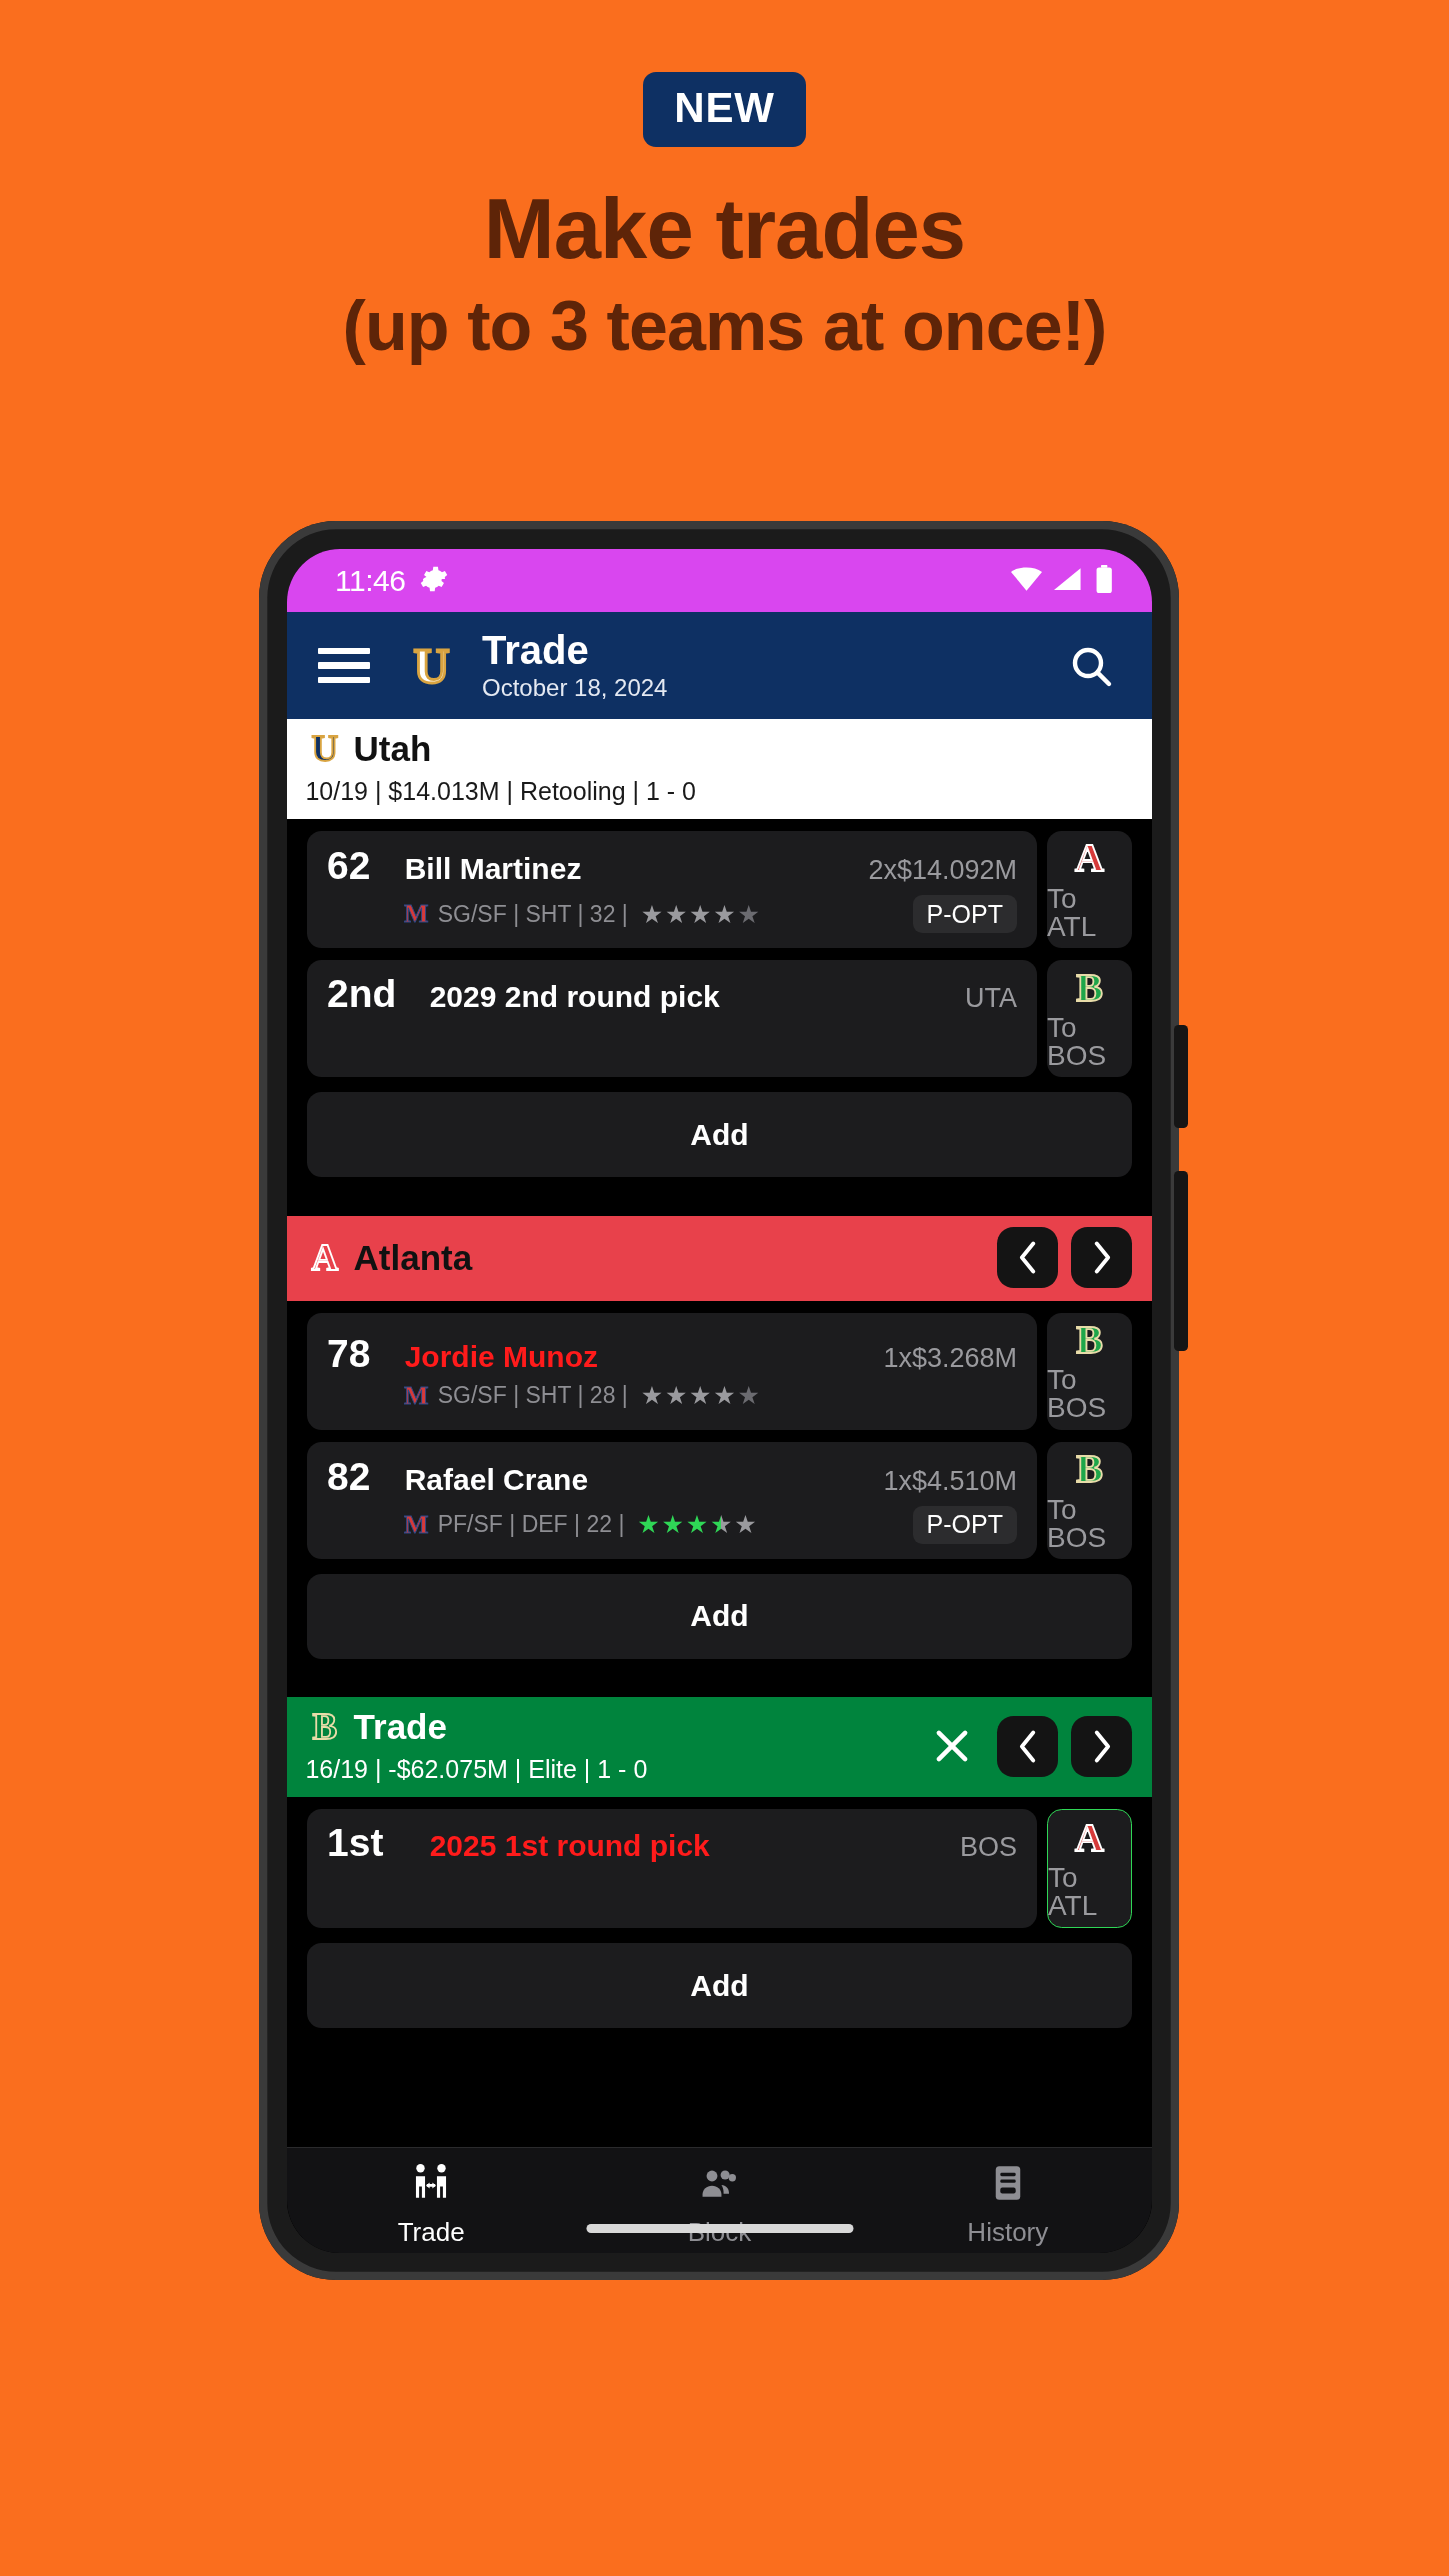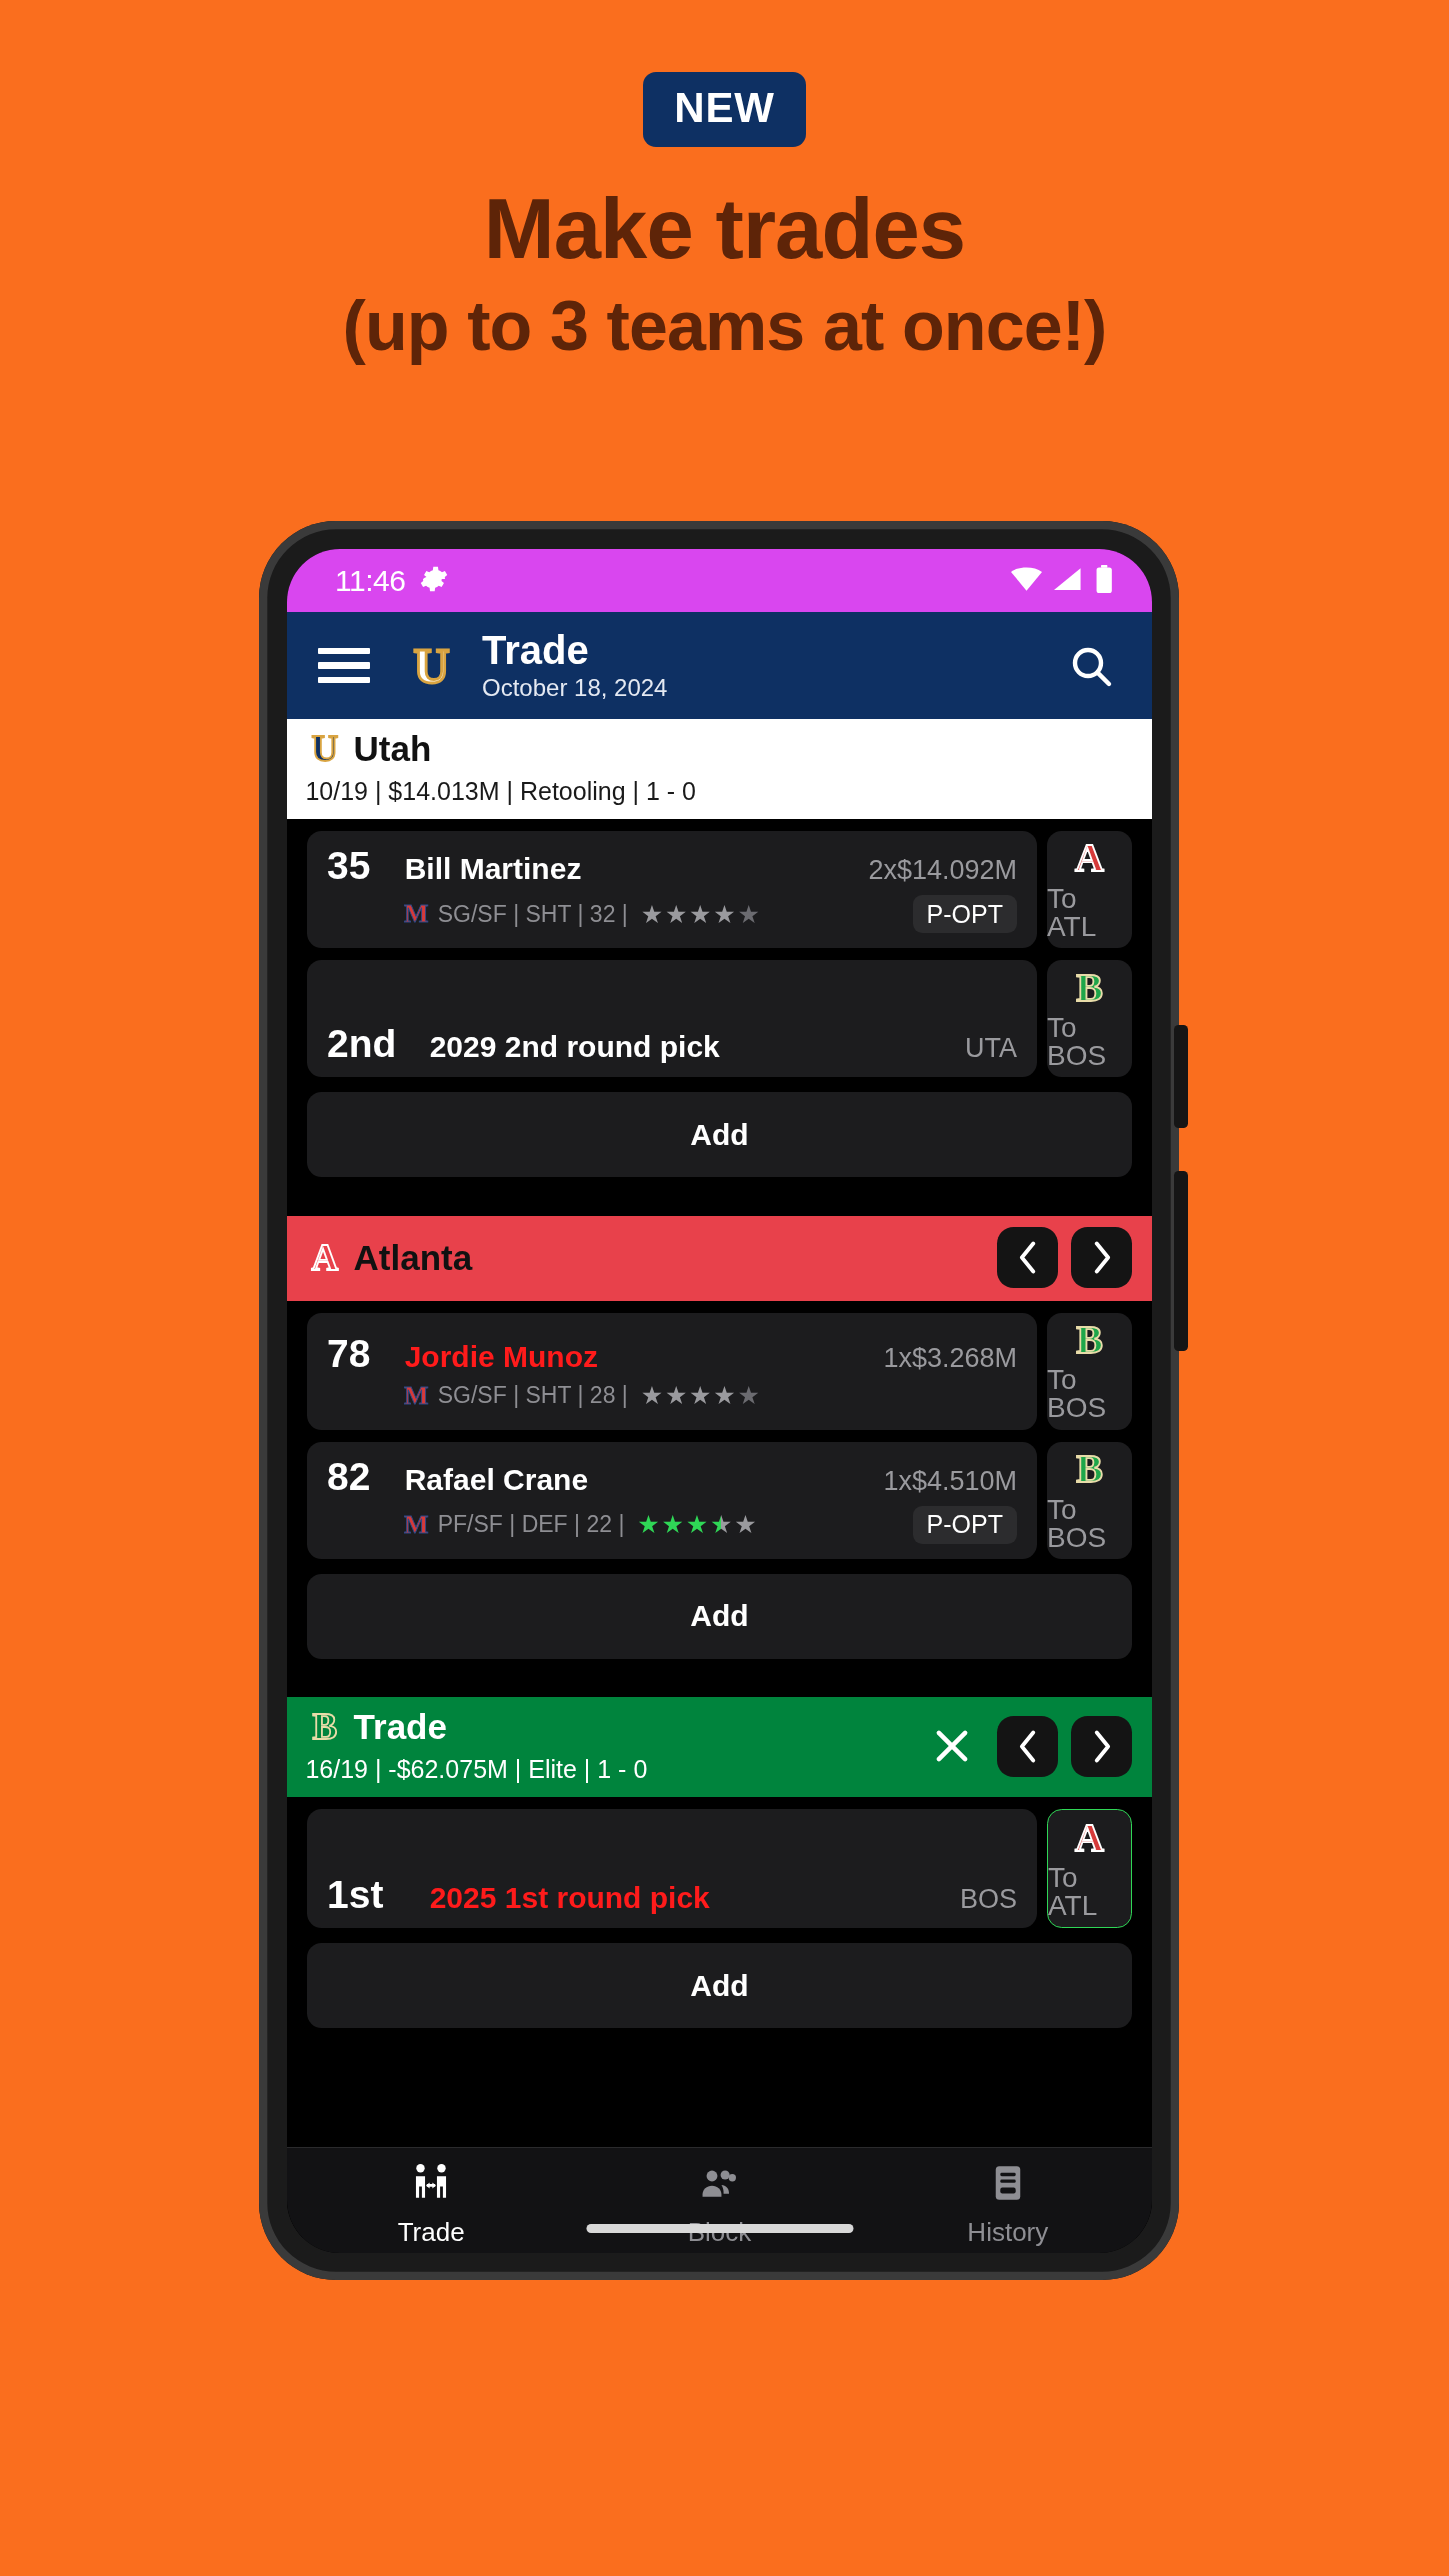--- a/index.html
+++ b/index.html
@@ -165,21 +165,21 @@
     flex:1;
     background:#1C1C1E;
     border-radius:14.7px;
     padding:14px 20px 14px 20px;
     min-height:99px;
     display:flex;
     flex-direction:column;
     justify-content:center;
     cursor:pointer;
   }
-  .asset-card.pick{ justify-content:flex-end; min-height:98px; }
+  .asset-card.pick{ justify-content:flex-start; min-height:98px; }
   .ac-line1{ display:flex; align-items:baseline; gap:14.7px; }
   .ac-ovr{ color:#ffffff; font-size:39px; font-weight:bold; line-height:1; min-width:63px; }
   .ac-name{ font-size:30px; font-weight:bold; line-height:1; flex:1; }
   .ac-name.white{ color:#ffffff; }
   .ac-name.red{ color:#FF1B1B; }
   .ac-salary{ color:#9a9a9e; font-size:27px; line-height:1; }
   .ac-line2{ display:flex; align-items:center; gap:9.2px; margin-top:10px; padding-left:77px; }
   .pos-logo{
     font-family:"Liberation Serif", serif;
     font-size:26px; font-weight:bold; color:#D63A3A;
@@ -342,21 +342,21 @@
                 <span class="tb-logo utah">U</span>
                 <span class="tb-name dark">Utah</span>
               </div>
               <div class="tb-meta dark">10/19 | $14.013M | Retooling | 1 - 0</div>
             </div>
           </div>
           <div class="section">
             <div class="asset-row">
               <div class="asset-card">
                 <div class="ac-line1">
-                  <span class="ac-ovr">35</span>
+                  <span class="ac-ovr">62</span>
                   <span class="ac-name white">Bill Martinez</span>
                   <span class="ac-salary">2x$14.092M</span>
                 </div>
                 <div class="ac-line2">
                   <span class="pos-logo">M</span>
                   <span class="ac-detail">SG/SF | SHT | 32 |</span>
                   <span class="stars">
                     <span class="star gray">★</span>
                     <span class="star gray">★</span>
                     <span class="star gray">★</span>

